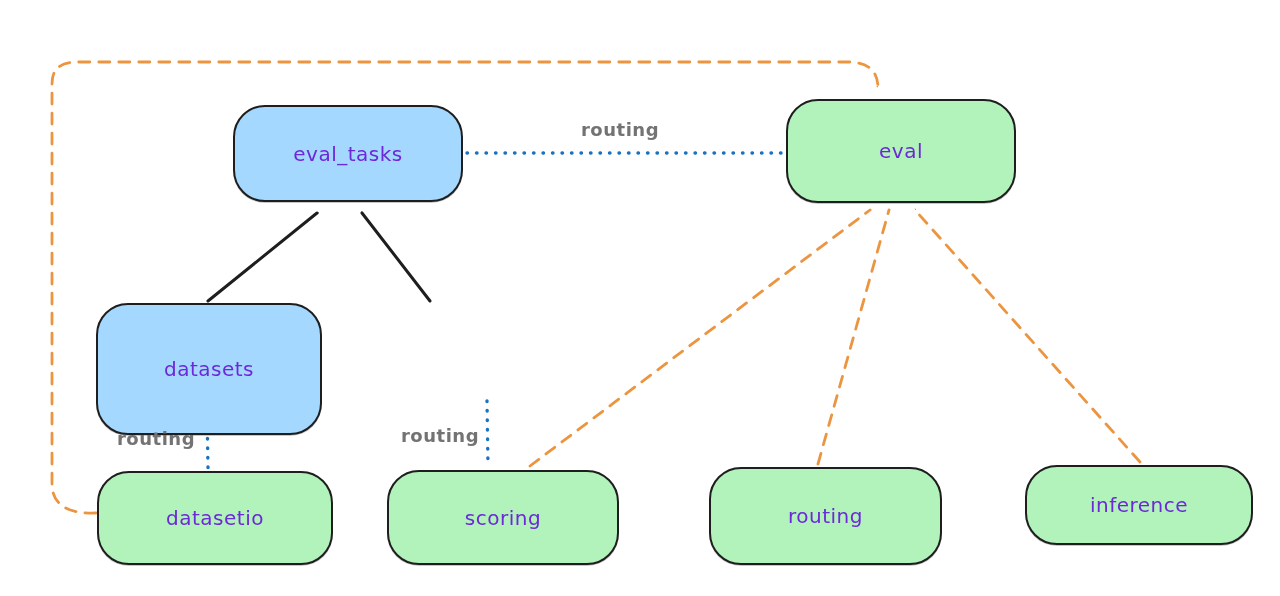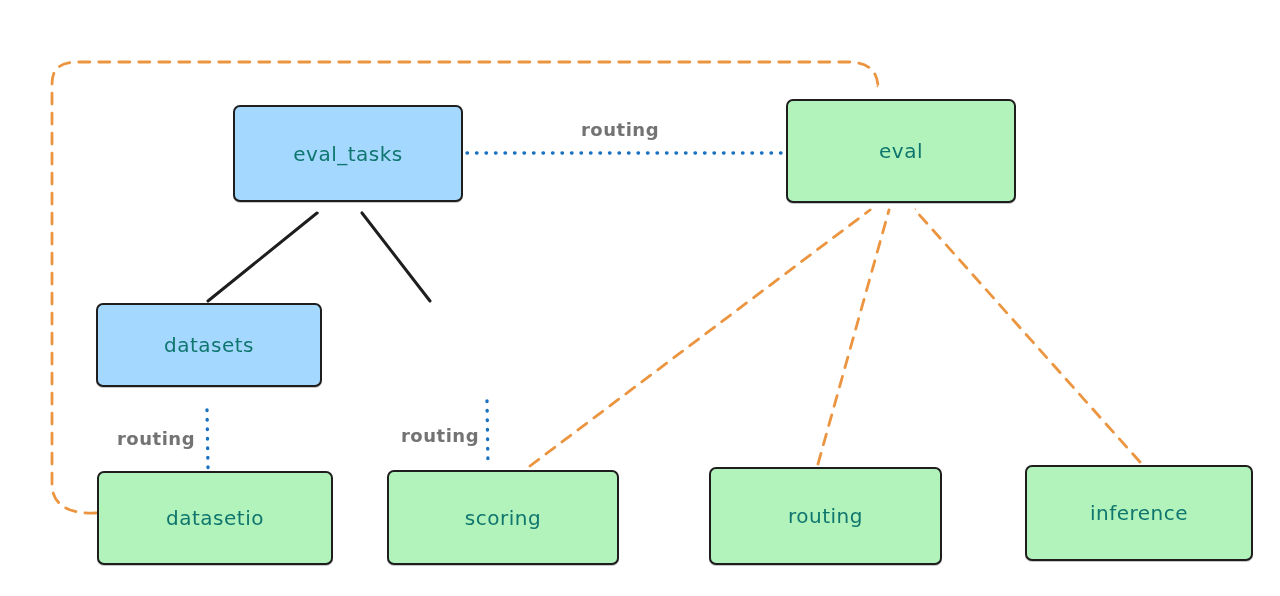--- a/index.html
+++ b/index.html
@@ -17,40 +17,40 @@
   .wires{
     position:absolute;
     inset:0;
     width:1280px;
     height:596px;
   }
   .node{
     position:absolute;
     box-sizing:border-box;
     border:2.5px solid #1e1e1e;
-    border-radius:7px;
+    border-radius:32px;
     display:flex;
     align-items:center;
     justify-content:center;
     font-size:20px;
-    color:#0f766e;
+    color:#6d28d9;
     letter-spacing:0.5px;
     box-shadow:0 1px 0 rgba(30,30,30,0.25);
   }
   .node.blue{ background:#a5d8ff; }
   .node.green{ background:#b2f2bb; }
 
   .n-eval-tasks       { left:233px; top:105px; width:230px; height:97px; }
   .n-eval             { left:786px; top:99px;  width:230px; height:104px;text-align:center;}
-  .n-datasets         { left:96px;  top:303px; width:226px; height:84px;}
+  .n-datasets         { left:96px;  top:303px; width:226px; height:132px;}
   .n-scoring-functions{ left:385px; top:302px; width:228px; height:96px; font-size:19px;}
   .n-datasetio        { left:97px;  top:471px; width:236px; height:94px; }
   .n-scoring          { left:387px; top:470px; width:232px; height:95px; }
   .n-agents           { left:709px; top:467px; width:233px; height:98px; }
-  .n-inference        { left:1025px;top:465px; width:228px; height:96px; }
+  .n-inference        { left:1025px;top:465px; width:228px; height:80px; }
 
   .routing-label{
     position:absolute;
     transform:translate(-50%,-50%);
     color:#737373;
     font-size:18px;
     font-weight:bold;
     letter-spacing:0.5px;
     white-space:nowrap;
   }

